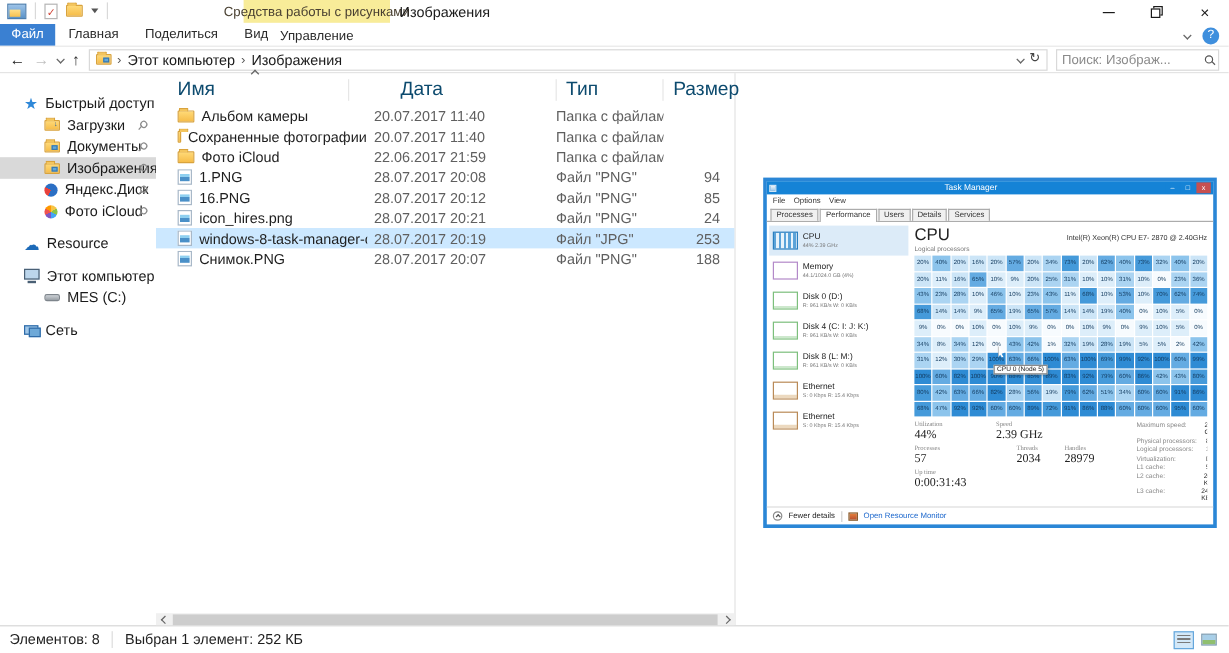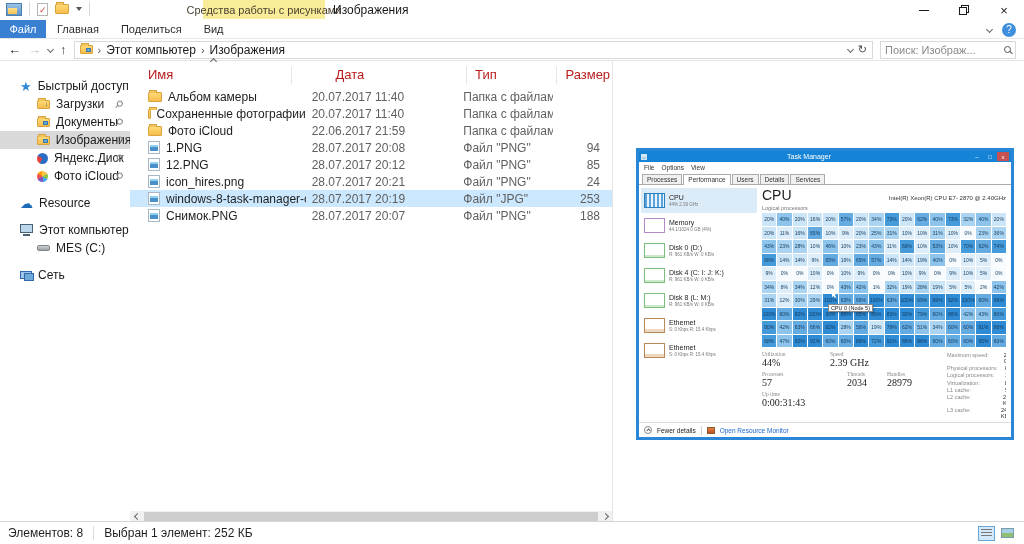--- a/index.html
+++ b/index.html
@@ -70,21 +70,21 @@
   .ic-net::after { content:""; position:absolute; right:-3px; bottom:-3px; width:8px; height:6px; border:1px solid #2f6ba8; background:#6ea9d8; }
   .ic-drive { width:13px; height:6px; border-radius:2px; border:1px solid #7e858c; background:linear-gradient(#ccd1d6,#9aa0a6); }
   .ic-ya { width:11px; height:11px; border-radius:50%; background:conic-gradient(from 210deg,#e8413c 0 90deg,#2b6fc4 90deg 360deg); }
   .ic-icl { width:11px; height:11px; border-radius:50%; background:conic-gradient(#f6c445 0 60deg,#8bc34a 60deg 120deg,#42a5f5 120deg 180deg,#7e57c2 180deg 240deg,#ef5350 240deg 300deg,#ff9800 300deg 360deg); }
   .fold.sm { width:13px; height:9px; position:relative; }
   .fold .ovl { position:absolute; right:1px; bottom:1px; font-size:6px; line-height:1; color:#1d5fa8; }
   .fold .ovlbox { position:absolute; right:1px; bottom:1px; width:5px; height:4px; background:#5fa8dc; border:0.5px solid #3c79ad; }
 
   
   .listcol { width:483px; flex-shrink:0; display:flex; flex-direction:column; border-right:1px solid #e3e3e3; position:relative; }
-  .fhead { display:flex; height:27px; align-items:center; font-size:13px; color:#b91c1c; flex-shrink:0; }
+  .fhead { display:flex; height:27px; align-items:center; font-size:16px; color:#0c4a6e; flex-shrink:0; }
   .hcell { height:18px; display:flex; align-items:center; border-right:1px solid #e6e6e6; padding-left:18px; position:relative; }
   .hcell.c-name { width:176px; }
   .hcell.c-date { width:150px; padding-left:6px;margin-left:37px; }
   .hcell.c-type { width:98px; padding-left:8px; }
   .hcell.c-size { width:59px; padding-left:8px; border-right:none; }
   .sortcar { position:absolute; top:-7px; left:50%; }
   .frows { flex:1; font-size:12px; }
   .frow { display:flex; height:17px; align-items:center; }
   .frow.sel { background:#cce8ff; }
   .fcell { overflow:hidden; white-space:nowrap; }
@@ -187,20 +187,21 @@
     </div>
   </div>
 
   <div class="tabrow">
     <div class="ftab">Файл</div>
     <div id="ribbon-tabs" style="display:flex;">
         <div class="rtab">Главная</div>
         <div class="rtab">Поделиться</div>
         <div class="rtab">Вид</div>
       </div>
+    <div class="ctxtab">Управление</div>
     <div class="ribbon-right">
       <span class="cv"></span>
       <span class="help-q">?</span>
     </div>
   </div>
 
   <div class="addrrow">
     <span class="navbtn" style="color:#222;">←</span>
     <span class="navbtn" style="color:#c0c0c0;">→</span>
     <span class="cv"></span>
@@ -319,21 +320,21 @@
               <span class="fic-img"></span>
               <span>1.PNG</span>
             </span>
             <span class="fcell c-date">28.07.2017 20:08</span>
             <span class="fcell c-type">Файл "PNG"</span>
             <span class="fcell c-size">94</span>
           </div>
           <div class="frow">
             <span class="fcell c-name">
               <span class="fic-img"></span>
-              <span>12.PNG</span>
+              <span>16.PNG</span>
             </span>
             <span class="fcell c-date">28.07.2017 20:12</span>
             <span class="fcell c-type">Файл "PNG"</span>
             <span class="fcell c-size">85</span>
           </div>
           <div class="frow">
             <span class="fcell c-name">
               <span class="fic-img"></span>
               <span>icon_hires.png</span>
             </span>

